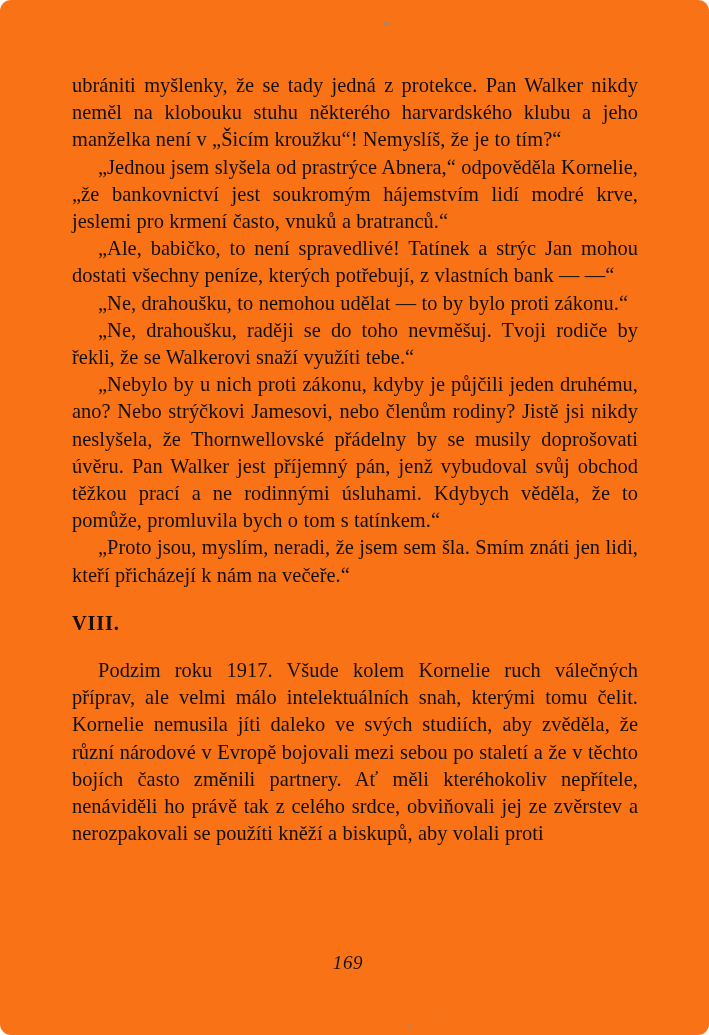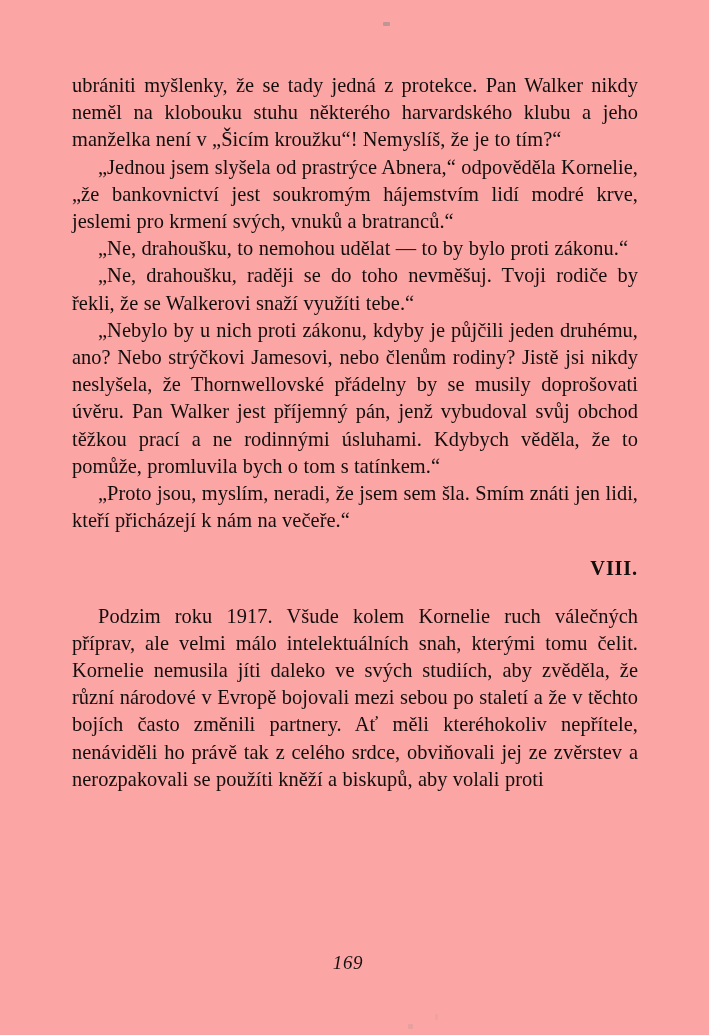--- a/index.html
+++ b/index.html
@@ -5,24 +5,25 @@
   html, body {
     margin: 0;
     padding: 0;
     background: #ffffff;
   }
 
   .page {
     position: relative;
     width: 709px;
     height: 1035px;
-    background: #fca5a5;
+    background: #f97316;
     overflow: hidden;
     font-family: "Liberation Serif", "DejaVu Serif", serif;
     color: #120f0d;
+    border-radius: 11px;
   }
 
   
   .speck {
     position: absolute;
     background: #8e8a86;
     opacity: 0.55;
     border-radius: 1px;
   }
   .speck.top   { left: 383px; top: 22px;  width: 7px;  height: 4px; }
@@ -48,21 +49,21 @@
     hyphens: none;
   }
 
   p.para.noindent {
     text-indent: 0;
   }
 
   
   .chapter-heading {
     margin: 0;
-    text-align: right;
+    text-align: left;
     font-size: 20.4px;
     line-height: 27.2px;
     font-weight: bold;
     letter-spacing: 0.8px;
     padding-top: 21px;
     padding-bottom: 20px;
   }
 
   .folio {
     position: absolute;
@@ -81,21 +82,22 @@
 
 <div class="page">
 
   <span class="speck top"></span>
   <span class="speck bot-a"></span>
   <span class="speck bot-b"></span>
 
   <div class="textblock">
 
     <p class="para noindent">ubrániti myšlenky, že se tady jedná z protekce. Pan Walker nikdy neměl na klobouku stuhu některého harvardského klubu a jeho manželka není v „Šicím kroužku“! Nemyslíš, že je to tím?“</p>
-    <p class="para">„Jednou jsem slyšela od prastrýce Abnera,“ odpověděla Kornelie, „že bankovnictví jest soukromým hájemstvím lidí modré krve, jeslemi pro krmení svých, vnuků a bratranců.“</p>
+    <p class="para">„Jednou jsem slyšela od prastrýce Abnera,“ odpověděla Kornelie, „že bankovnictví jest soukromým hájemstvím lidí modré krve, jeslemi pro krmení často, vnuků a bratranců.“</p>
+    <p class="para">„Ale, babičko, to není spravedlivé! Tatínek a strýc Jan mohou dostati všechny peníze, kterých potřebují, z vlastních bank — —“</p>
     <p class="para">„Ne, drahoušku, to nemohou udělat — to by bylo proti zákonu.“</p>
     <p class="para">„Ne, drahoušku, raději se do toho nevměšuj. Tvoji rodiče by řekli, že se Walkerovi snaží využíti tebe.“</p>
     <p class="para">„Nebylo by u nich proti zákonu, kdyby je půjčili jeden druhému, ano? Nebo strýčkovi Jamesovi, nebo členům rodiny? Jistě jsi nikdy neslyšela, že Thornwellovské přádelny by se musily doprošovati úvěru. Pan Walker jest příjemný pán, jenž vybudoval svůj obchod těžkou prací a ne rodinnými úsluhami. Kdybych věděla, že to pomůže, promluvila bych o tom s tatínkem.“</p>
     <p class="para">„Proto jsou, myslím, neradi, že jsem sem šla. Smím znáti jen lidi, kteří přicházejí k nám na večeře.“</p>
 
     <h2 class="chapter-heading">VIII.</h2>
 
     <p class="para">Podzim roku 1917. Všude kolem Kornelie ruch válečných příprav, ale velmi málo intelektuálních snah, kterými tomu čelit. Kornelie nemusila jíti daleko ve svých studiích, aby zvěděla, že různí národové v Evropě bojovali mezi sebou po staletí a že v těchto bojích často změnili partnery. Ať měli kteréhokoliv nepřítele, nenáviděli ho právě tak z celého srdce, obviňovali jej ze zvěrstev a nerozpakovali se použíti kněží a biskupů, aby volali proti</p>
 
   </div>

